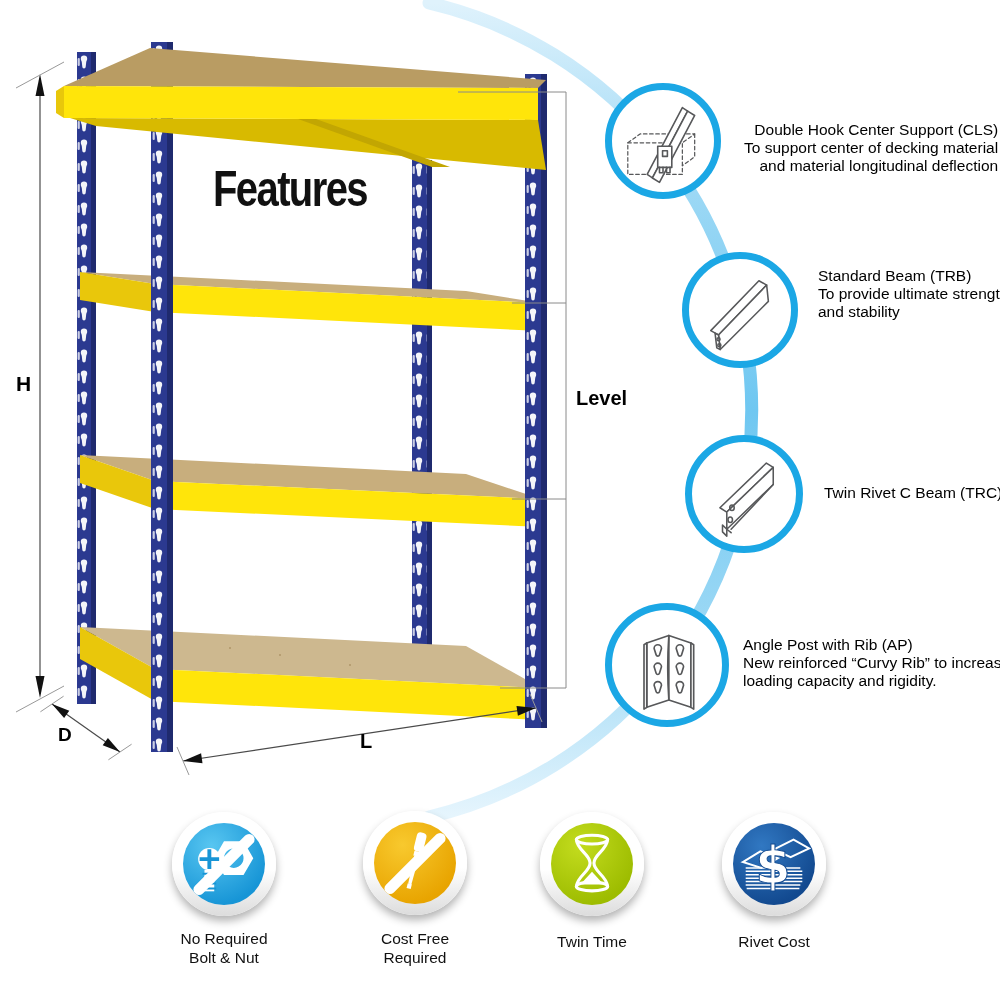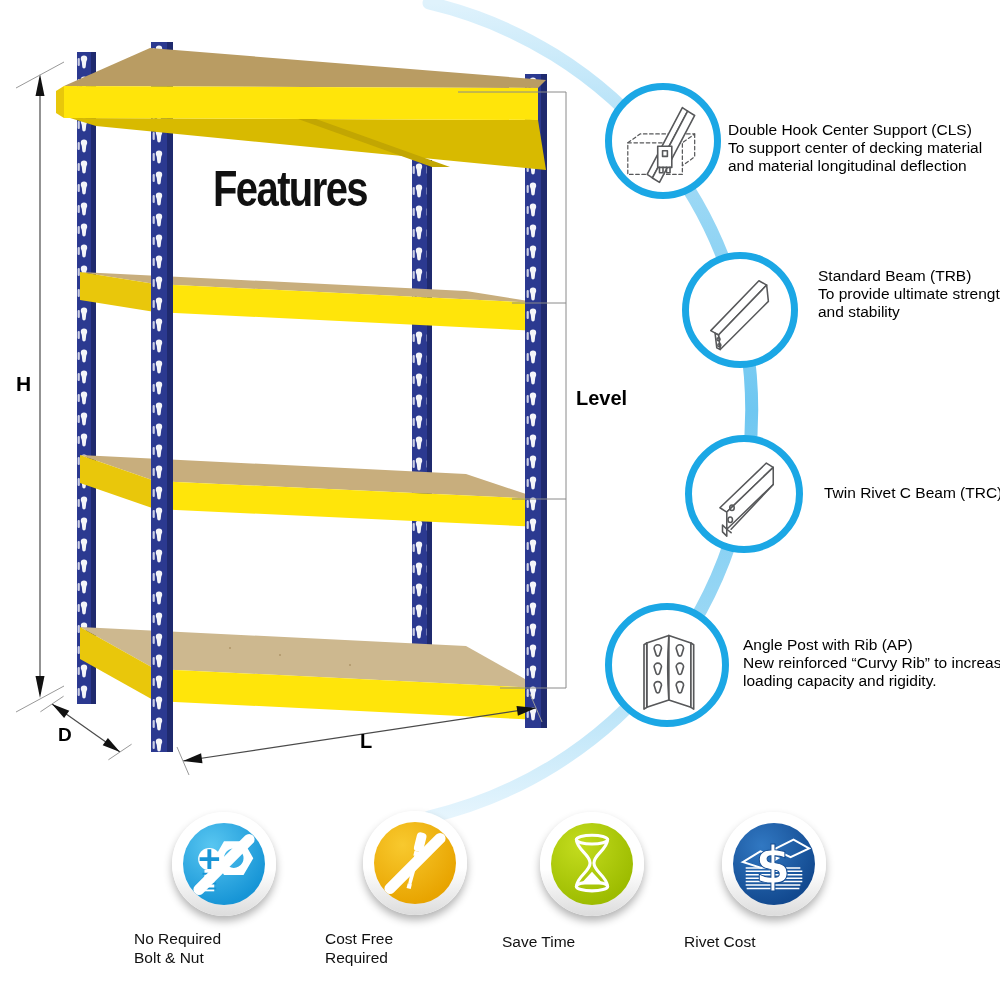--- a/index.html
+++ b/index.html
@@ -13,21 +13,21 @@
   .callout-circle{border:7px solid #1BA7E5;border-radius:50%;background:#fff;z-index:2;
     display:flex;align-items:center;justify-content:center;box-sizing:border-box;}
   .callout-text{z-index:2;font-size:15.5px;line-height:18px;color:#000;white-space:nowrap;}
   .benefit-outer{width:104px;height:104px;border-radius:50%;z-index:2;
     background:linear-gradient(180deg,#ffffff 55%,#dcdcdc 100%);
     box-shadow:0 5px 9px rgba(0,0,0,.30);display:flex;align-items:center;justify-content:center;}
   .benefit-inner{width:82px;height:82px;border-radius:50%;position:relative;overflow:hidden;}
   .benefit-inner svg{position:absolute;left:0;top:0;}
   .slash{position:absolute;width:82px;height:11px;background:#fff;border-radius:6px;
     left:0px;top:35.5px;transform:rotate(-45deg);}
-  .benefit-label{z-index:2;width:180px;font-size:15.5px;line-height:19px;color:#111;}
+  .benefit-label{z-index:2;width:180px;text-align:center;font-size:15.5px;line-height:19px;color:#111;}
   .lineart{stroke:#57585A;fill:none;stroke-width:1.8;stroke-linejoin:round;stroke-linecap:round;}
   .lineart .wfill{fill:#fff;}
   .dashed{stroke-dasharray:4,3;stroke-width:1.4;}
 </style>
 </head>
 <body>
 
 <div id="canvas">
 
   <svg id="scene" width="1000" height="1000" viewBox="0 0 1000 1000">
@@ -147,21 +147,21 @@
         <path d="M10,52 L24,42 H86 L72,52"></path>
         <path d="M86,42 V68 L72,78"></path>
       </g>
       <polygon class="wfill" points="32,88 72,12 78,16 38,92"></polygon>
       <polygon class="wfill" points="38,92 78,16 86,21 46,97"></polygon>
       <rect class="wfill" x="44" y="56" width="16" height="24"></rect>
       <rect x="49.5" y="61" width="5.5" height="6.5"></rect>
       <path d="M46,80 v6 h4 v-6 M54,80 v6 h4 v-6"></path>
     </svg>
   </div>
-  <div class="abs callout-text" style="left:728px;top:121px;">
+  <div class="abs callout-text" style="left:744px;top:121px;text-align:right;">
     <div>Double Hook Center Support (CLS)</div>
     <div>To support center of decking material</div>
     <div>and material longitudinal deflection</div>
   </div>
 
   <div class="abs callout-circle" style="left:682px;top:252px;width:116px;height:116px;">
     <svg width="86" height="86" viewBox="0 0 100 100" class="lineart">
       <polygon class="wfill" points="16,74 72,16 81,21 25,79"></polygon>
       <polygon class="wfill" points="25,79 81,21 83,40 27,96"></polygon>
       <polygon class="wfill" points="21,77 25,79 27,96 23,94"></polygon>
@@ -252,21 +252,21 @@
       <svg width="82" height="82" viewBox="0 0 84 84" stroke="#fff" stroke-width="3.2" fill="none" stroke-linecap="round">
         <ellipse cx="42" cy="17" rx="16" ry="4.5"></ellipse>
         <path d="M26,17 C27,28 40,32 40,41 C40,50 27,54 26,65"></path>
         <path d="M58,17 C57,28 44,32 44,41 C44,50 57,54 58,65"></path>
         <ellipse cx="42" cy="65" rx="16" ry="4.5"></ellipse>
         <path d="M42,50 L30,63 h24 z" fill="#fff" stroke="none"></path>
       </svg>
     </div>
   </div>
   <div class="abs benefit-label" style="left:502px;top:932px;">
-    <div>Save Time</div>
+    <div>Twin Time</div>
   </div>
 
   <div class="abs benefit-outer" style="left:722px;top:812px;">
     <div class="benefit-inner" style="background:radial-gradient(circle at 35% 28%,#3178C2,#12498F 75%);">
       <svg width="82" height="82" viewBox="0 0 84 84">
         <polygon points="10,40 28,29 46,36 29,46" fill="none" stroke="#fff" stroke-width="2"></polygon>
         <polygon points="42,27 62,17 78,26 59,35" fill="none" stroke="#fff" stroke-width="2"></polygon>
         <g stroke="#fff" stroke-width="1.5">
           <path d="M13,46 h56 M13,49.5 h58 M13,53 h58 M13,56.5 h58 M13,60 h58 M13,63.5 h56 M14,67 h54"></path>
         </g>

